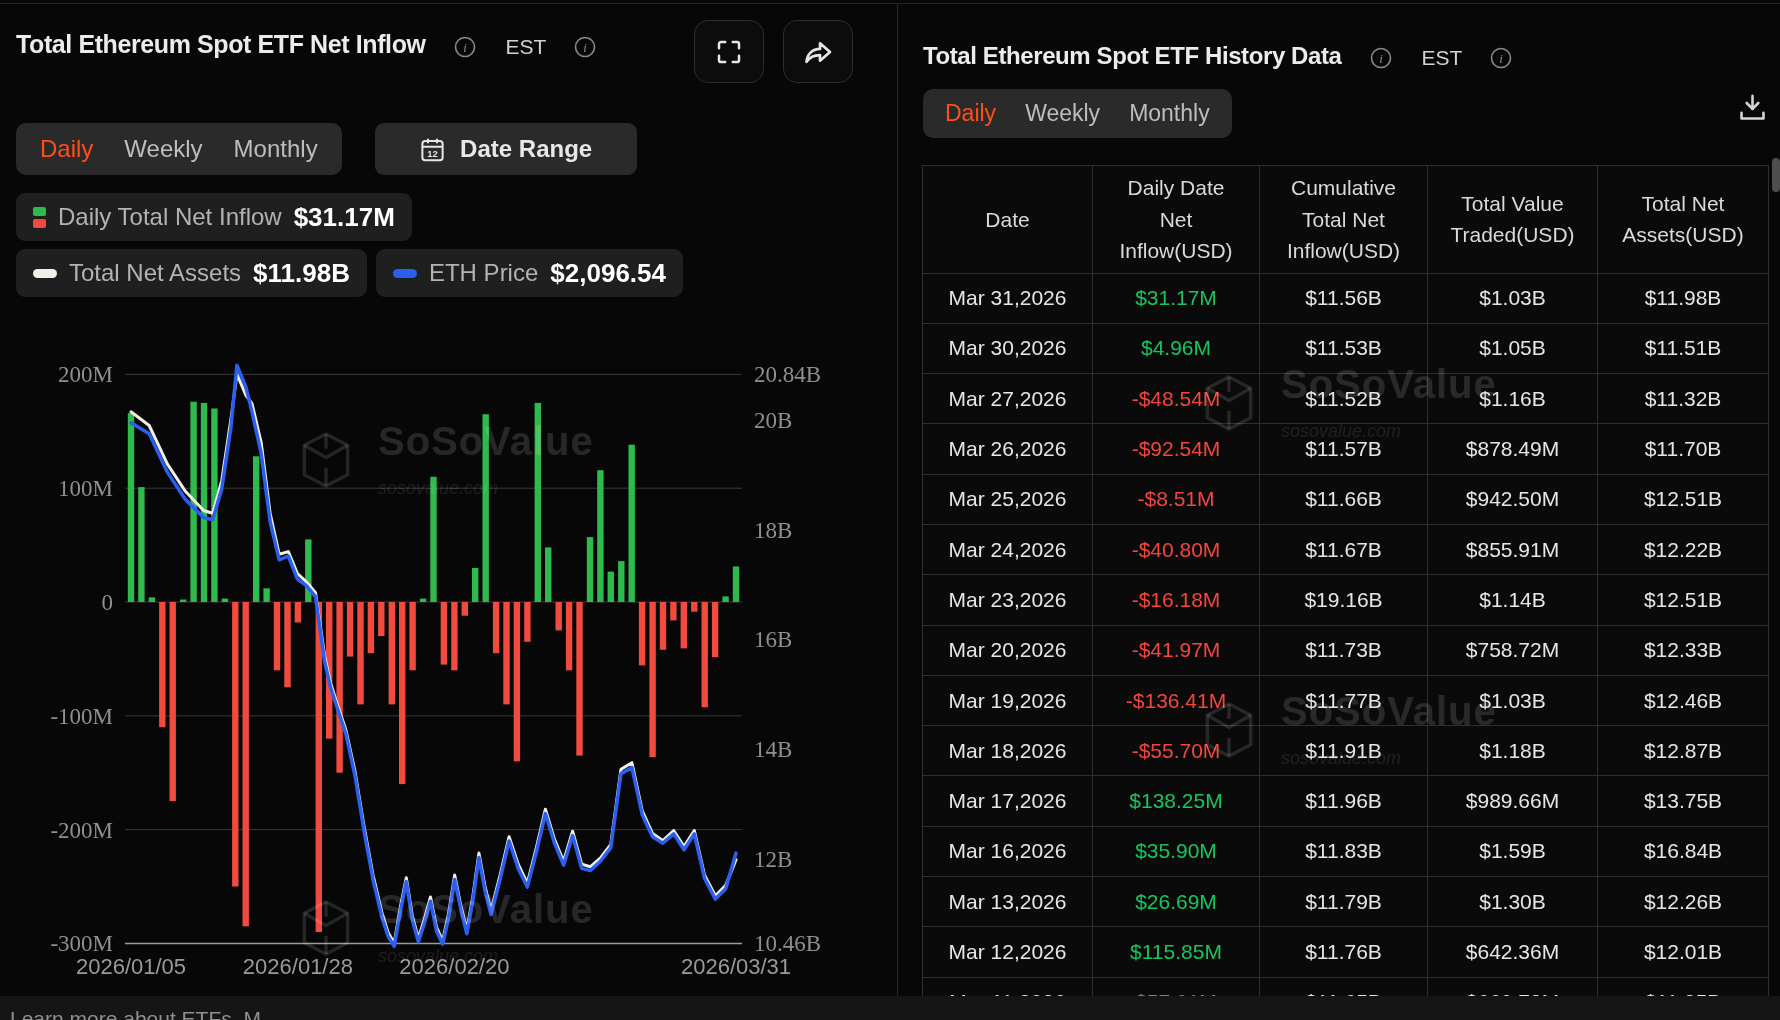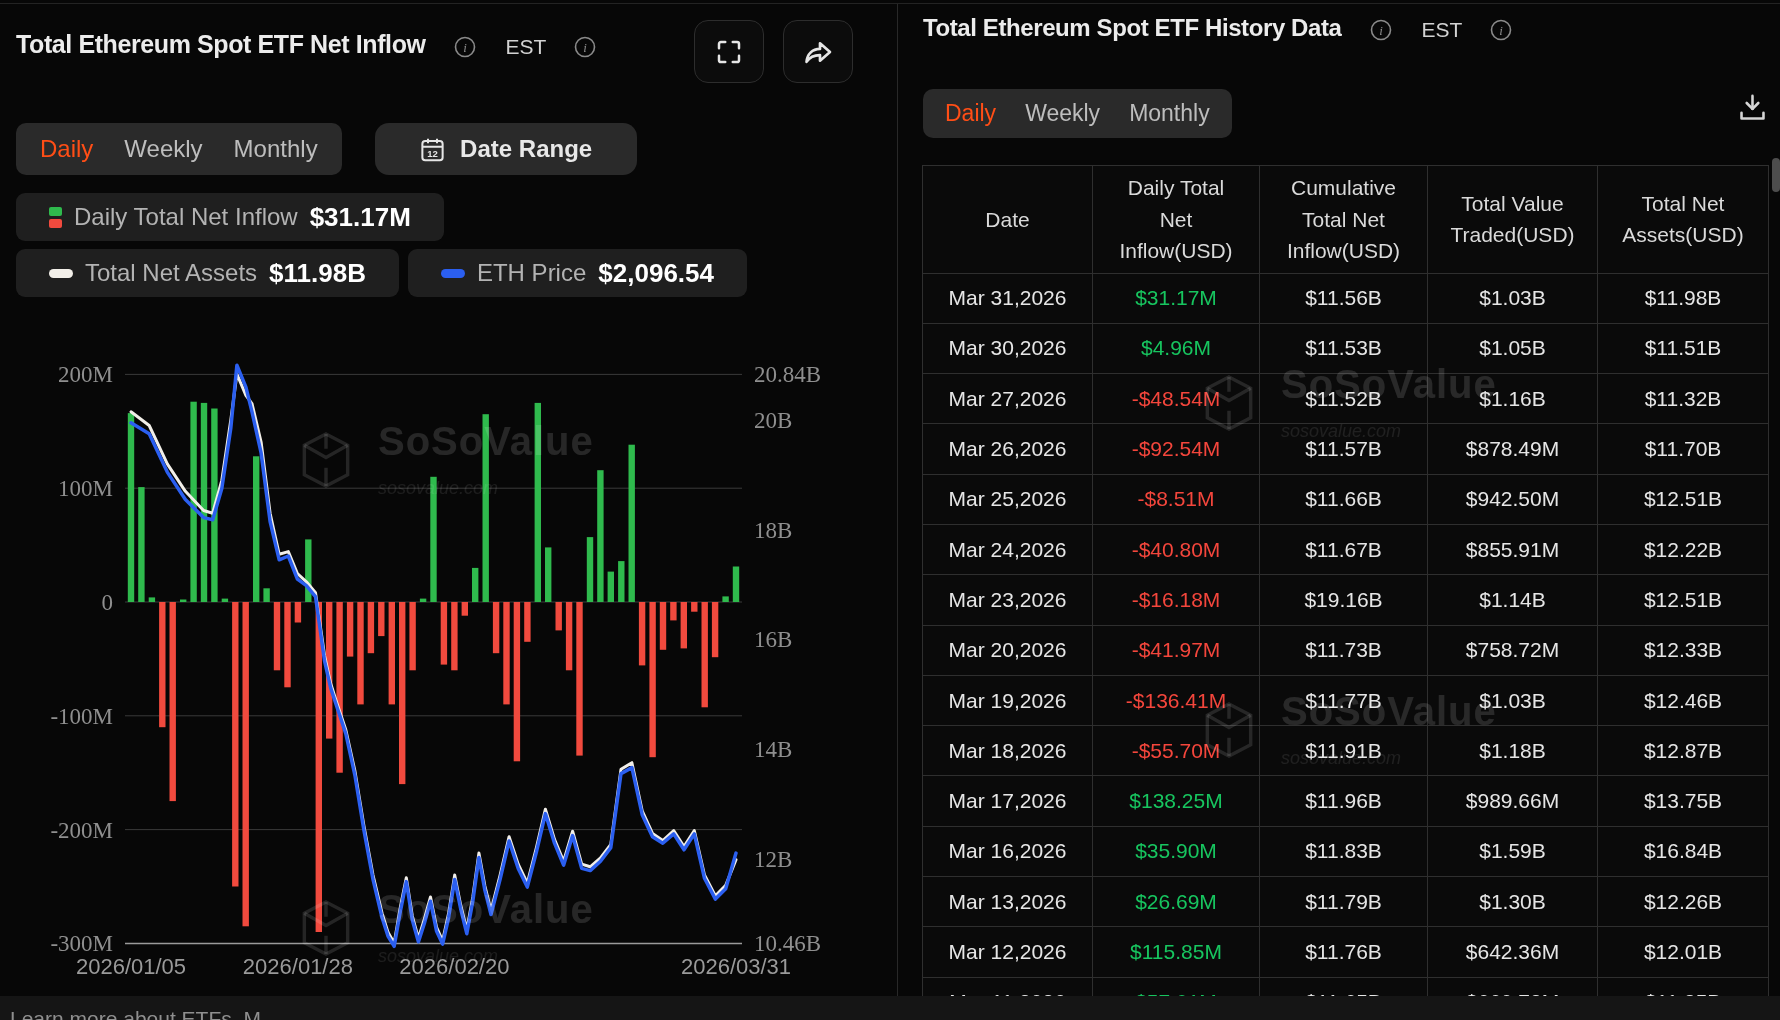--- a/index.html
+++ b/index.html
@@ -6,47 +6,47 @@
   body{width:1780px;height:1020px;position:relative;background:#070707;overflow:hidden;
        font-family:"Liberation Sans",sans-serif;color:#e6e6e6}
   #top-line{position:absolute;left:0;top:3px;width:1780px;height:1px;background:#232323}
   .panel{position:absolute;top:4px;height:992px}
   #left-panel{left:0;width:897px}
   #right-panel{left:897px;width:883px;border-left:1px solid #282828}
 
   
   .hdr{position:absolute;display:flex;align-items:flex-end;gap:27px}
   #lp-header{left:16px;top:26px}
-  #rp-header{left:25px;top:10px}
+  #rp-header{left:25px;top:38px}
   .title{font-size:25px;font-weight:700;color:#ececec;letter-spacing:-0.4px;white-space:nowrap}
   #right-panel .title{font-size:24px}
   .est{font-size:21px;color:#d2d2d2;font-weight:500;margin-left:2px}
   .info-ic{width:24px;height:24px;flex:0 0 auto}
 
   
   #win-buttons{position:absolute;left:694px;top:16px;display:flex;gap:19px}
   .win-btn{width:68px;height:61px;background:#0c0c0c;border:1px solid #2d2d2d;border-radius:14px;
            display:flex;align-items:center;justify-content:center;cursor:pointer}
 
   
   .tab-group{height:52px;background:#2a2a2a;border-radius:10px;display:inline-flex;align-items:center;
              padding:0 24px;gap:31px;font-size:24px}
   #lp-controls{position:absolute;left:16px;top:119px;display:flex;gap:33px}
   .tab{color:#bdbdbd;cursor:pointer;white-space:nowrap}
   .tab.active{color:#ff4e16}
-  #date-range-button{height:52px;width:262px;background:#2a2a2a;border-radius:14px;display:flex;
+  #date-range-button{height:52px;width:262px;background:#2a2a2a;border-radius:9px;display:flex;
                      align-items:center;justify-content:center;gap:14px;font-size:24px;font-weight:700;
                      color:#e8e8e8;cursor:pointer}
   #rp-tabs{position:absolute;left:25px;top:85px;height:49px;font-size:23px;padding:0 22px;gap:29px}
 
   
   #legend-row1{position:absolute;left:16px;top:189px}
   #legend-row2{position:absolute;left:16px;top:245px;display:flex;gap:9px}
   .pill{height:48px;background:#1f1f1f;border-radius:9px;display:inline-flex;align-items:center;
-        padding:0 33px;gap:12px;cursor:pointer}
+        padding:0 17px;gap:12px;cursor:pointer}
   .pill .lbl{font-size:24px;color:#b3b3b3;white-space:nowrap}
   .pill .val{font-size:26px;color:#ffffff;font-weight:700;white-space:nowrap}
   .sq-icon{display:flex;flex-direction:column;gap:3px}
   .sq{width:13px;height:9px;border-radius:2px}
   .dash{width:24px;height:9px;border-radius:5px}
 
   
   .yt{font-family:"Liberation Serif",serif;font-size:23px;fill:#8f8f8f}
   .xt{font-family:"Liberation Sans",sans-serif;font-size:22px;fill:#9a9a9a}
   #chart-svg{position:absolute;left:0;top:296px;pointer-events:none}
@@ -276,21 +276,21 @@
       <colgroup>
           <col style="width:170px">
           <col style="width:167px">
           <col style="width:168px">
           <col style="width:170px">
           <col style="width:171px">
         </colgroup>
       <thead>
           <tr id="history-thead-row">
             <th>Date</th>
-            <th>Daily Total
+            <th>Daily Date
 Net
 Inflow(USD)</th>
             <th>Cumulative
 Total Net
 Inflow(USD)</th>
             <th>Total Value
 Traded(USD)</th>
             <th>Total Net
 Assets(USD)</th>
           </tr>

